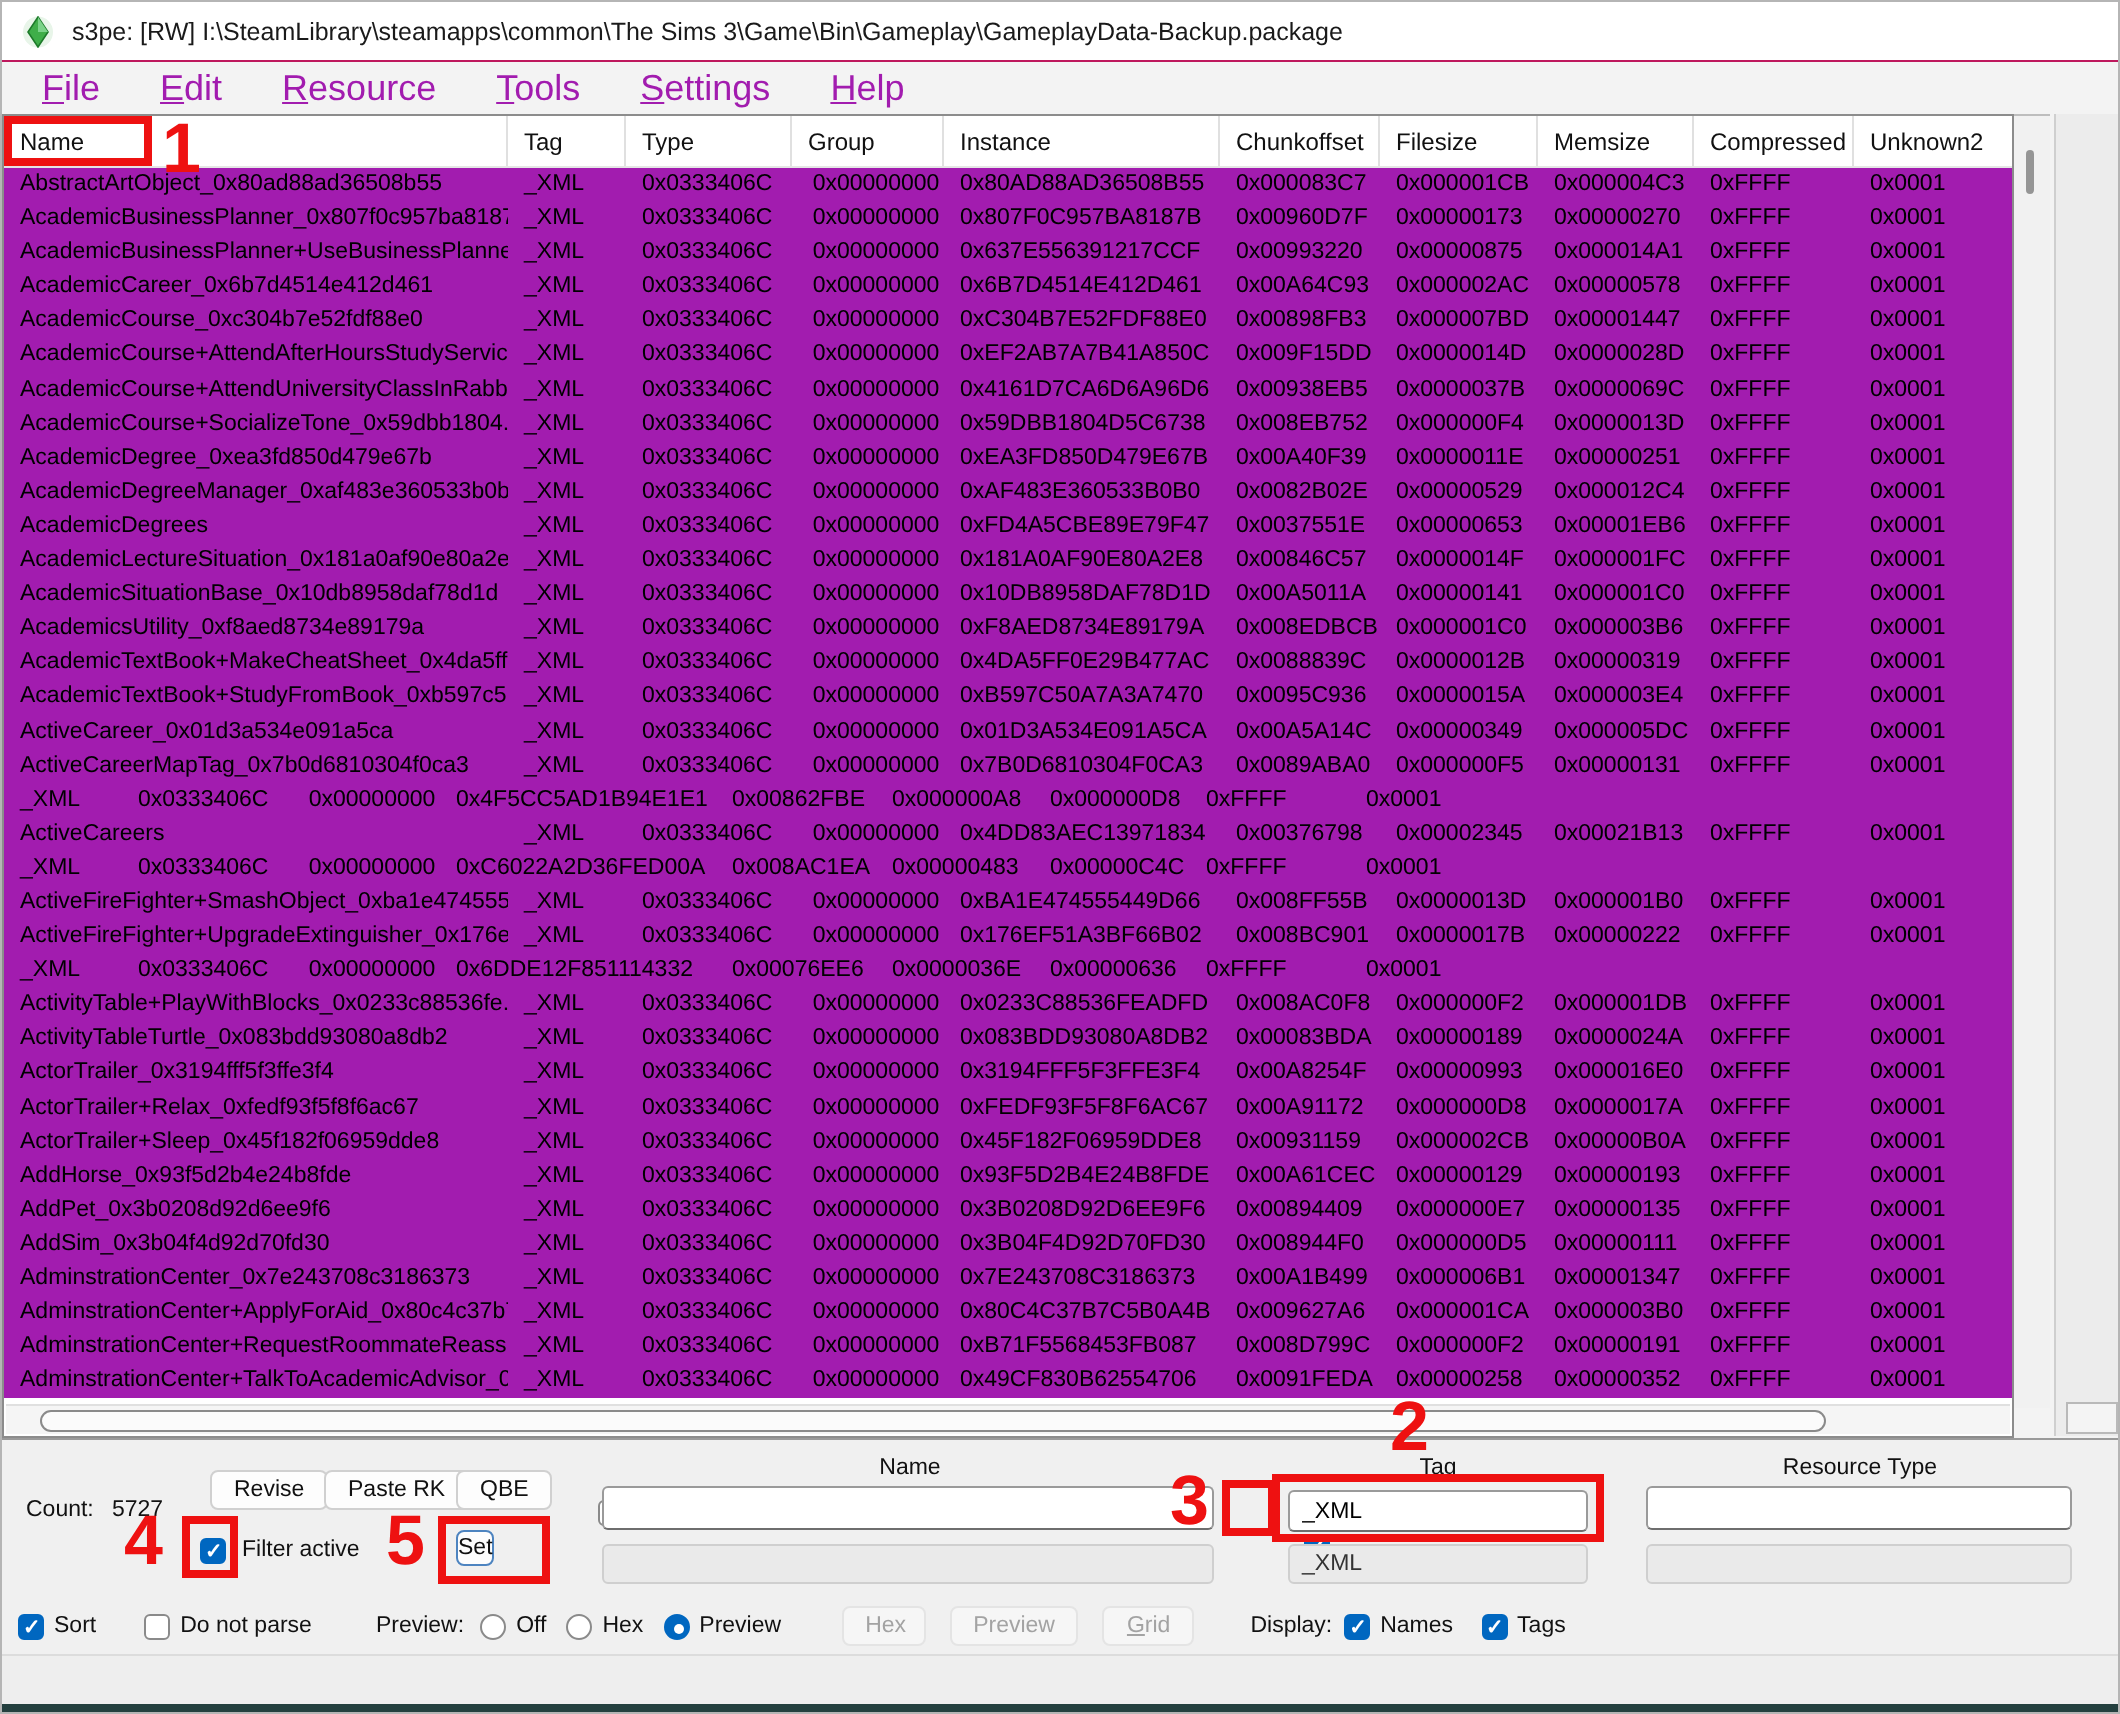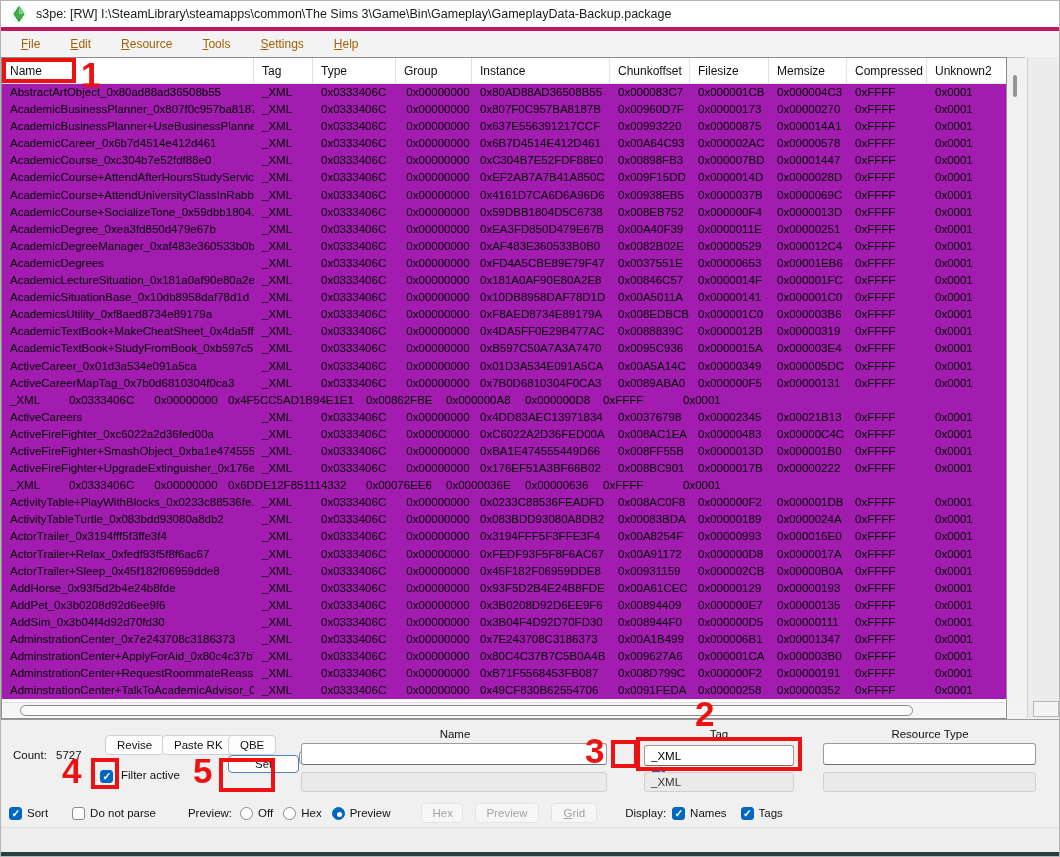--- a/index.html
+++ b/index.html
@@ -7,28 +7,28 @@
   body {
     font-family:"Liberation Sans", sans-serif;
     background:#f3f3f3;
     position:relative;
     overflow:hidden;
     border:1px solid #b5b5b5;
   }
   
   .titlebar {
     height:30px; background:#ffffff; display:flex; align-items:center;
-    padding-left:10px; border-bottom:4px solid #be185d;
+    padding-left:10px; border-bottom:1px solid #be185d;
   }
   .app-icon { width:16px; height:16px; margin-right:9px; flex:0 0 auto; }
   .title-text { font-size:12.5px; color:#1a1a1a; }
   
   .menubar { height:26px; background:#f3f3f3; display:flex; align-items:center; padding-left:8px; }
   .menu-item {
-    font-size:12px; color:#a16207; padding:4px 12px; margin-right:6px; cursor:default;
+    font-size:18px; color:#a21caf; padding:4px 12px; margin-right:6px; cursor:default;
   }
   .menu-item::first-letter { text-decoration:underline; }
   
   .main { position:absolute; left:0; top:56px; width:1060px; height:662px; }
   .listview {
     position:absolute; left:0; top:0; width:1006px; height:662px;
     background:#ffffff; border:1px solid #8c8c8c; overflow:hidden;
   }
   .lv-header { display:flex; height:26px; border-bottom:1px solid #e5e5e5; background:#fff; }
   .hcell {
@@ -391,21 +391,20 @@
           <span class="tcell c2">0x0333406C</span>
           <span class="tcell c3">0x00000000</span>
           <span class="tcell c4">0x4DD83AEC13971834</span>
           <span class="tcell c5">0x00376798</span>
           <span class="tcell c6">0x00002345</span>
           <span class="tcell c7">0x00021B13</span>
           <span class="tcell c8">0xFFFF</span>
           <span class="tcell c9">0x0001</span>
         </div>
         <div class="trow">
-          <span class="tcell c0">ActiveFireFighter_0xc6022a2d36fed00a</span>
           <span class="tcell c1">_XML</span>
           <span class="tcell c2">0x0333406C</span>
           <span class="tcell c3">0x00000000</span>
           <span class="tcell c4">0xC6022A2D36FED00A</span>
           <span class="tcell c5">0x008AC1EA</span>
           <span class="tcell c6">0x00000483</span>
           <span class="tcell c7">0x00000C4C</span>
           <span class="tcell c8">0xFFFF</span>
           <span class="tcell c9">0x0001</span>
         </div>
@@ -603,21 +602,21 @@
 <div class="filterpanel">
   <span class="fp-abs small-label" style="left:12px; top:29px;">Count:</span>
   <span class="fp-abs small-label" style="left:55px; top:29px;">5727</span>
 
   <button class="btn fp-abs" style="left:104px; top:15px;">Revise</button>
   <button class="btn fp-abs" style="left:161px; top:15px;">Paste RK</button>
   <button class="btn fp-abs" style="left:227px; top:15px;">QBE</button>
 
   <span class="cb checked fp-abs" style="left:99px; top:47px;"></span>
   <span class="fp-abs small-label" style="left:120px; top:49px;">Filter active</span>
-  <button class="btn default-btn fp-abs" style="left:227px; top:35px; padding:2px 26px;">Set</button>
+  <button class="btn default-btn fp-abs" style="left:227px; top:45px; padding:2px 0;">Set</button>
 
   
   <span class="cb fp-abs" style="left:281px; top:28px;"></span>
   <span class="field-label fp-abs" style="left:300px; top:8px; width:308px;">Name</span>
   <input class="input fp-abs" style="left: 300px; top: 23px; width: 306px; height: 22px;" value="">
   <div class="input applied fp-abs" style="left:300px; top:52px; width:306px; height:20px;"></div>
 
   
   <span class="cb checked fp-abs" style="left:616px; top:45px;"></span>
   <span class="field-label fp-abs" style="left:643px; top:8px; width:150px;">Tag</span>

